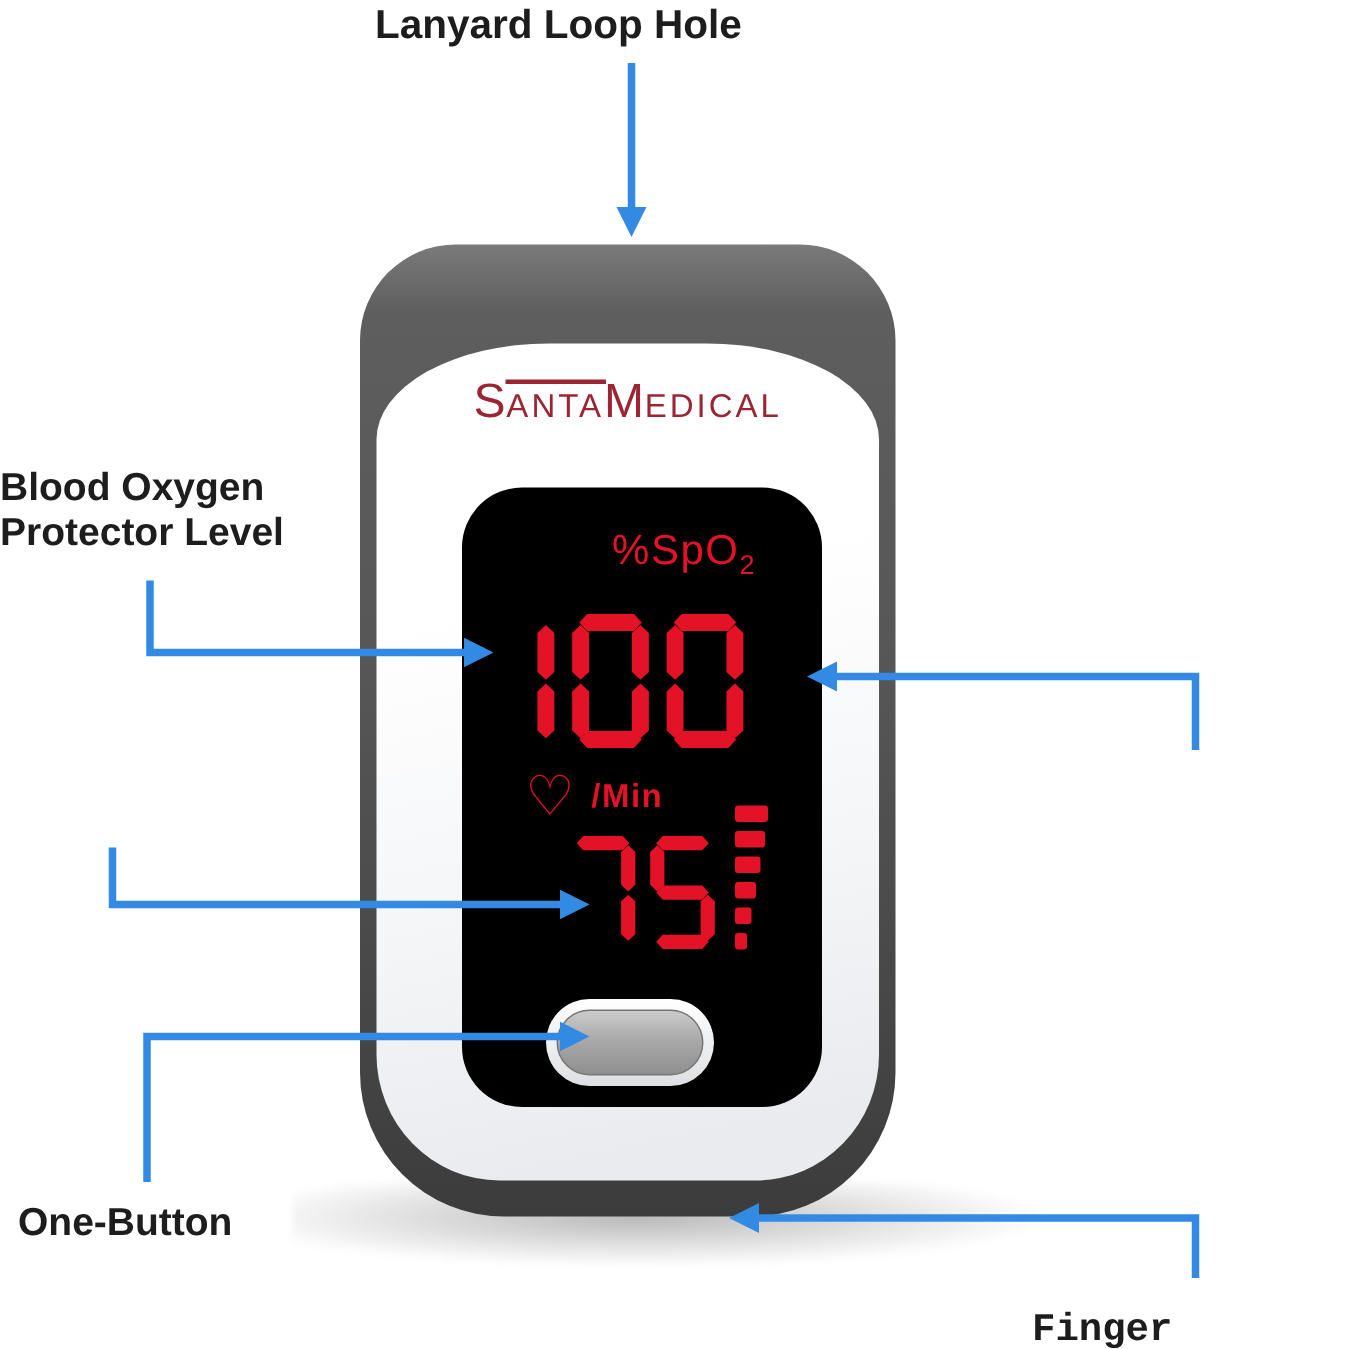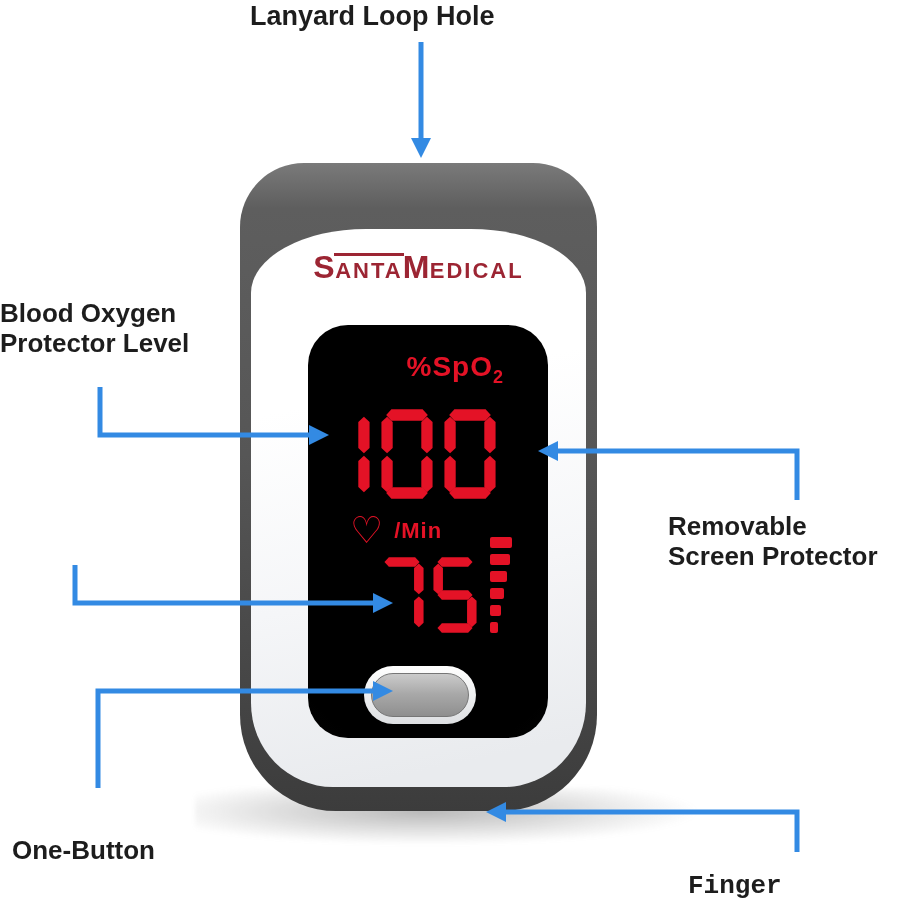--- a/index.html
+++ b/index.html
@@ -4,50 +4,50 @@
 <style>
   html,body{margin:0;padding:0;background:#fff;}
   .canvas{
     position:relative;width:900px;height:899px;overflow:hidden;background:#ffffff;
     font-family:"Liberation Sans",sans-serif;color:var(--label-text,#1d1d1d);
   }
   
   .label{position:absolute;font-weight:700;text-align:left;font-size:26px;line-height:1.17;color:var(--label-text,#1d1d1d);}
   .label span{display:block;}
   .label.lanyard{left:250px;top:1px;width:336px;font-size:27px;}
-  .label.blood{left:0px;top:298px;width:210px;}
+  .label.blood{left:0px;top:309px;width:210px;}
   .label.heartrate{left:0px;top:494px;width:158px;}
-  .label.onebutton{left:12px;top:799px;width:180px;margin-top:36px;}
+  .label.onebutton{left:12px;top:799px;width:180px;}
   .label.removable{left:668px;top:511px;width:232px;}
   .label.finger{left:688px;top:871px;width:212px;font-family:Liberation Mono, monospace;}
   
   svg.arrows{position:absolute;left:0;top:0;z-index:6;pointer-events:none;}
   svg.arrows path{stroke:var(--arrow-blue,#338ae3);stroke-width:5;fill:none;}
   svg.arrows #ah path{stroke:none;fill:var(--arrow-blue,#338ae3);}
   
   .floor-shadow{position:absolute;left:195px;top:788px;width:500px;height:56px;z-index:0;
     background:radial-gradient(ellipse at 46% 42%, rgba(70,70,70,.38), rgba(120,120,120,.14) 52%, rgba(255,255,255,0) 72%);
     filter:blur(2px);}
   .device{position:absolute;left:240px;top:163px;width:357px;height:648px;z-index:1;
     border-radius:64px 64px 96px 96px;
     background:linear-gradient(180deg,#7a7a7a 0%,#5e5e5e 7%,#565656 45%,#454545 82%,#3c3c3c 100%);}
   .face{position:absolute;left:11px;top:66px;width:335px;height:558px;
     border-radius:115px 115px 82px 82px / 64px 64px 84px 84px;
     background:linear-gradient(168deg,#ffffff 30%,#f5f6f8 62%,#e9ebee 92%);}
   
   .brand{position:absolute;left:0;right:0;top:22px;text-align:center;color:var(--brand-red,#9c2533);
-    font-weight:700;white-space:nowrap;line-height:1;}
+    font-weight:400;white-space:nowrap;line-height:1;}
   .brand .b1{font-size:32px;letter-spacing:.5px;}
   .brand .b2{font-size:22px;letter-spacing:2px;}
   .brand .over{position:relative;display:inline-block;}
   .brand .over::before{content:"";position:absolute;left:-1px;right:-1px;top:-7px;height:3px;background:currentColor;}
   
   .screen{position:absolute;left:57px;top:96px;width:240px;height:413px;border-radius:40px;
     background:radial-gradient(140% 120% at 50% 35%, #000 58%, #161616 100%);}
-  .spo2label{position:absolute;right:44px;top:26px;color:var(--led-red,#e41226);font-weight:700;font-size:28px;letter-spacing:1px;}
+  .spo2label{position:absolute;right:44px;top:26px;color:var(--led-red,#e41226);font-weight:400;font-size:28px;letter-spacing:1px;}
   .spo2label sub{font-size:18px;}
   .digits{position:absolute;display:flex;}
   .digits svg{display:block;}
   .digits polygon{fill:var(--led-red,#e41226);}
   .digits.lg{left:10px;top:74px;gap:11px;}
   .digits.lg svg{width:52px;height:110px;}
   .pulserow{position:absolute;left:42px;top:189px;display:flex;align-items:center;gap:11px;color:var(--led-red,#e41226);}
   .heart{font-size:37px;line-height:.9;}
   .permin{font-size:22px;font-weight:700;letter-spacing:1px;}
   .digits.sm{left:72px;top:232px;gap:9px;}
@@ -130,24 +130,20 @@
   </div>
 
   <div class="label lanyard">Lanyard Loop Hole</div>
   <div class="label blood">
     <span>Blood Oxygen</span>
     <span>Protector Level</span>
   </div>
   <div class="label onebutton">
     <span>One-Button</span>
   </div>
-  <div class="label removable">
-    <span>Removable</span>
-    <span>Screen Protector</span>
-  </div>
   <div class="label finger">Finger Opening</div>
 
   <svg class="arrows" width="900" height="899" viewBox="0 0 900 899">
     <defs>
       <marker id="ah" viewBox="0 0 8 8" refX="0.8" refY="4" markerWidth="4" markerHeight="4.6" orient="auto-start-reverse" markerUnits="strokeWidth">
         <path d="M0,0 L8,4 L0,8 Z"></path>
       </marker>
     </defs>
     <path d="M421,42 L421,140" marker-end="url(#ah)"></path>
     <path d="M100,387 L100,435 L311,435" marker-end="url(#ah)"></path>

